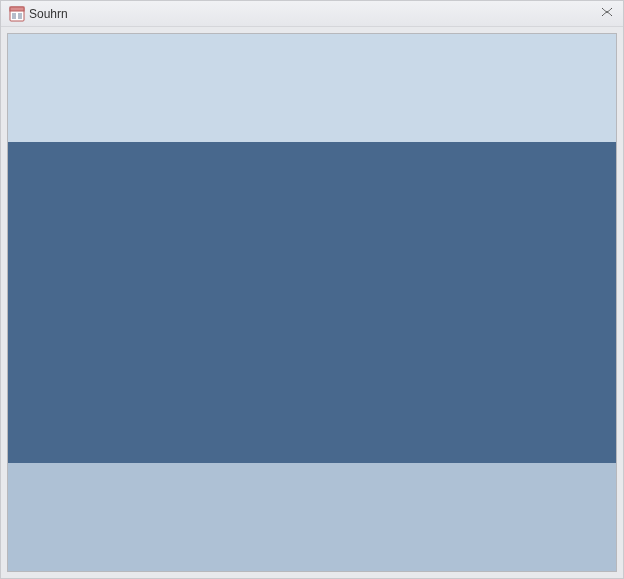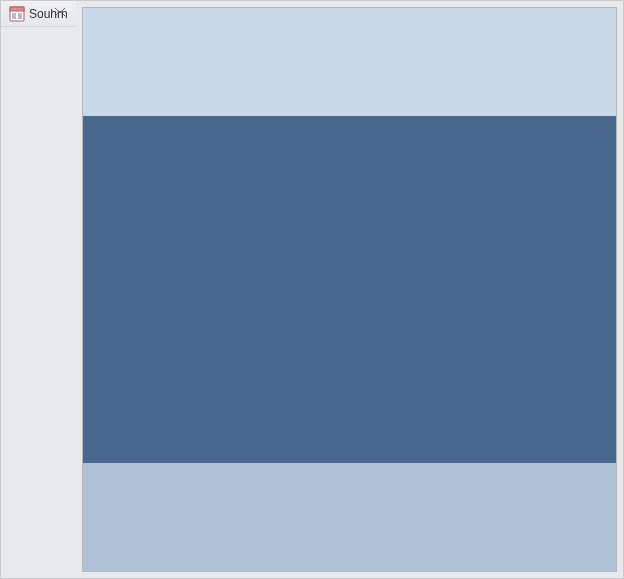--- a/index.html
+++ b/index.html
@@ -14,21 +14,21 @@
       font-family: "Segoe UI", Tahoma, sans-serif;
       font-size: 12px;
       color: #333;
       overflow: hidden;
       border: 1px solid #c9cace;
     }
     .window {
       width: 100%;
       height: 100%;
       display: flex;
-      flex-direction: row;
+      flex-direction: column;
     }
     .titlebar {
       height: 26px;
       background: linear-gradient(to bottom, #f0f1f4, #e6e7eb);
       border-bottom: 1px solid #d5d6da;
       display: flex;
       align-items: center;
       padding: 0 8px;
       position: relative;
     }

